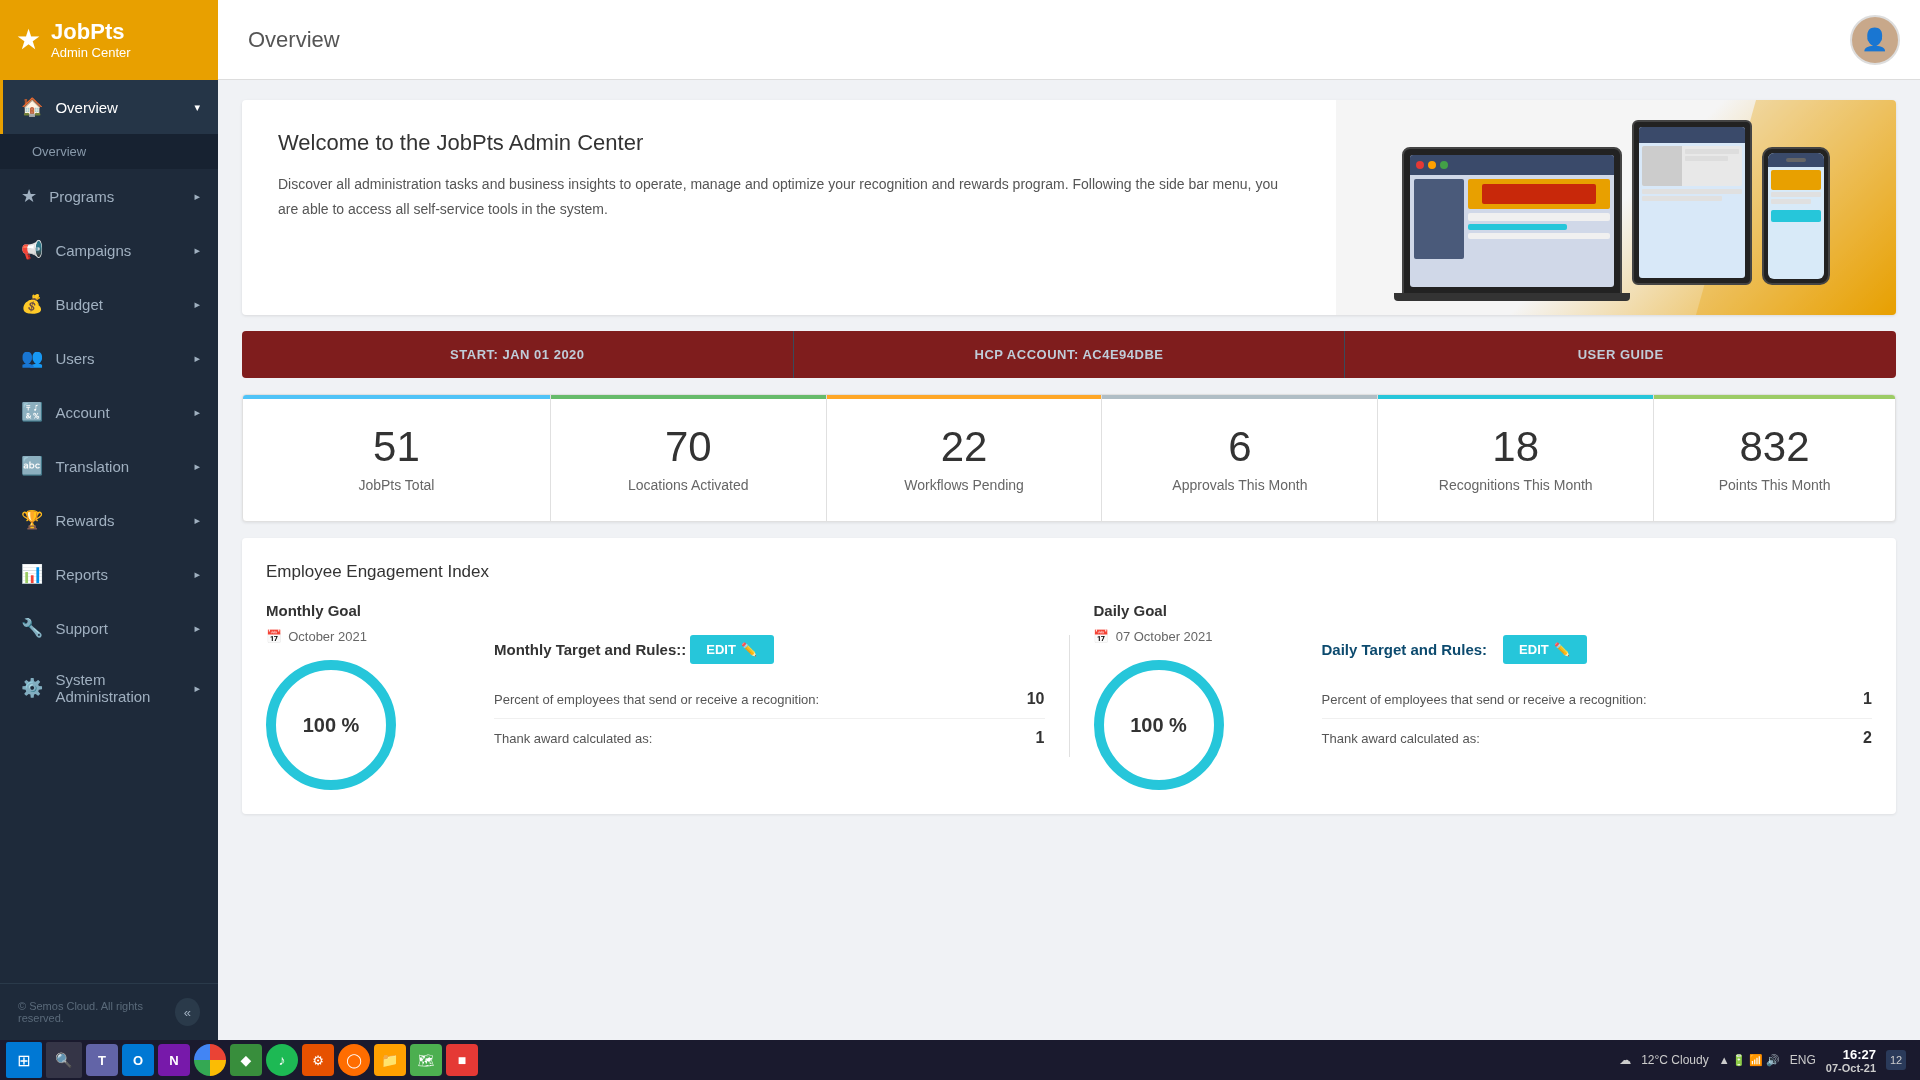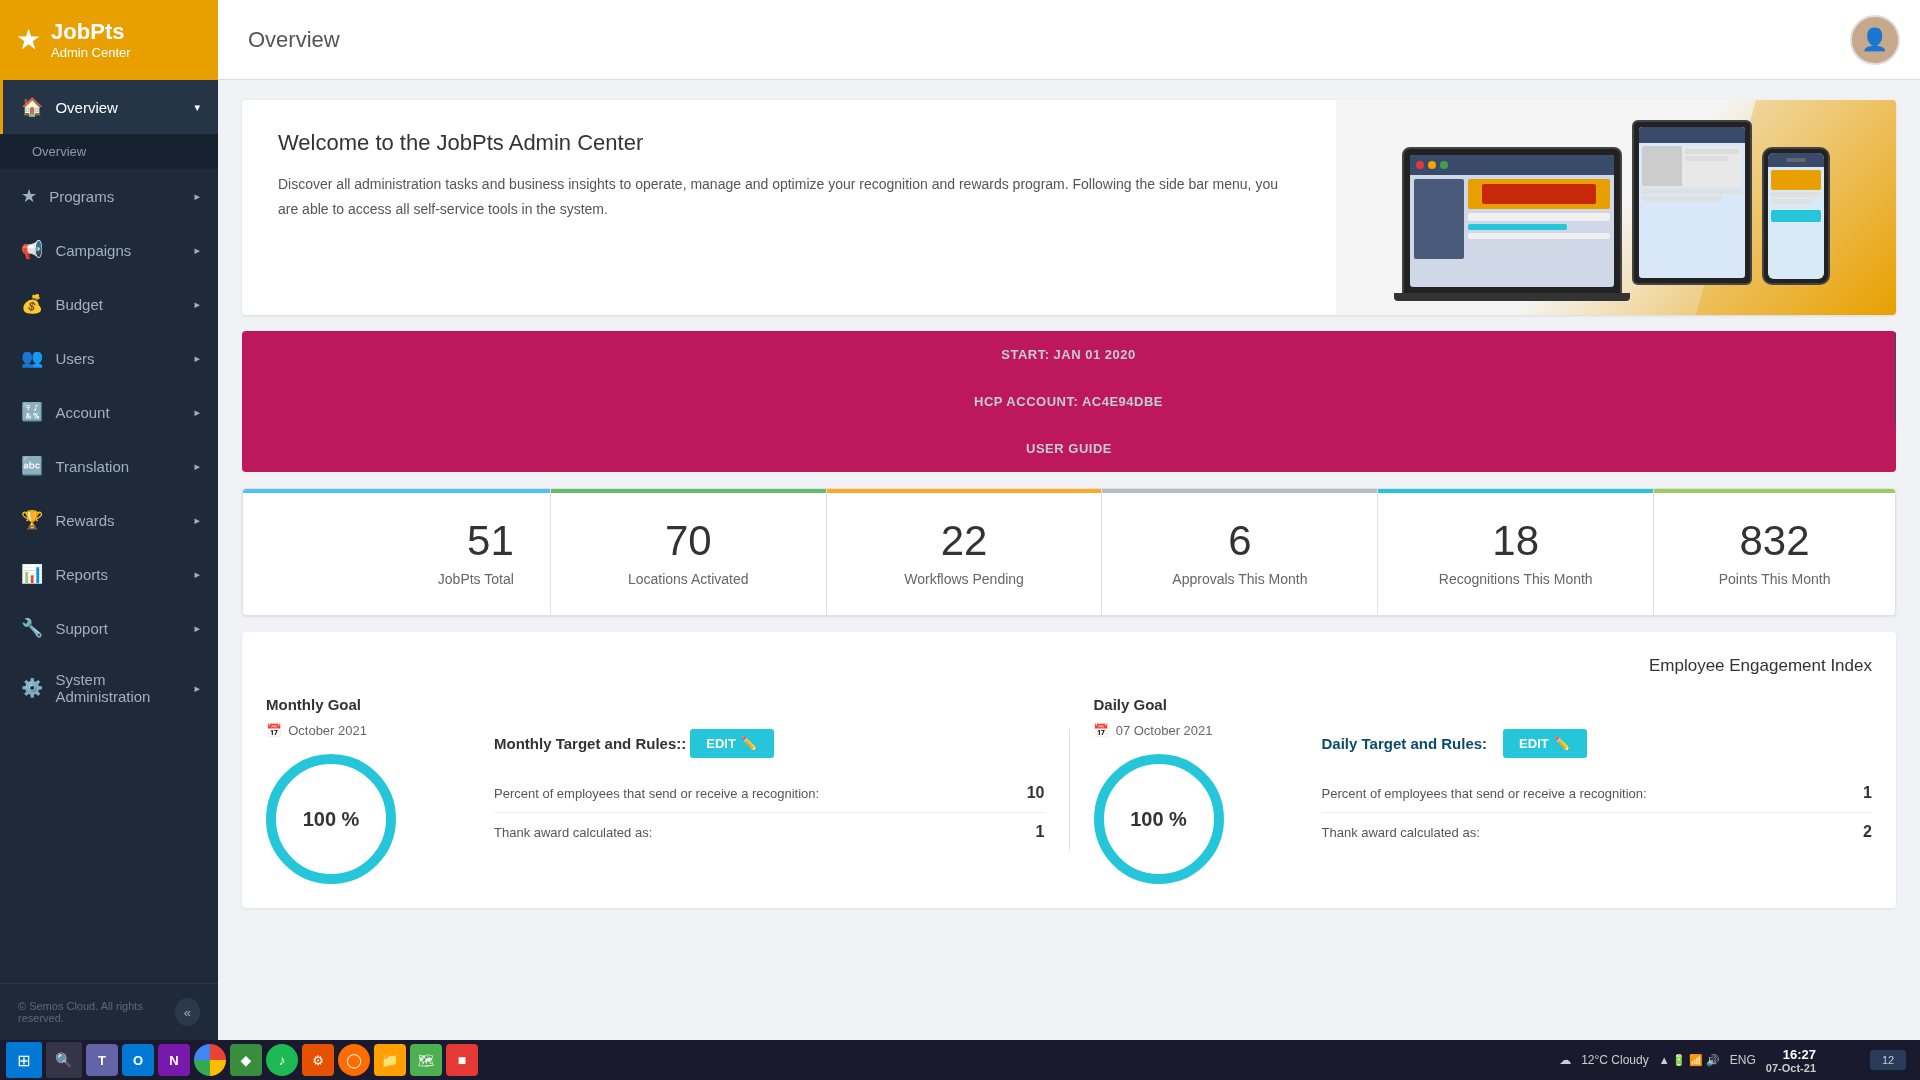--- a/index.html
+++ b/index.html
@@ -162,29 +162,29 @@
                 <div style="background:#26c6da; height:12px; border-radius:2px; margin-top:4px;"></div>
               </div>
             </div>
           </div>
         </div>
 
         <div style="position:absolute; right:0; top:0; bottom:0; width:200px; background:#e8a000; opacity:0.3; clip-path:polygon(30% 0%, 100% 0%, 100% 100%, 0% 100%);"></div>
       </div>
     </div>
 
-    <div style="display:flex; background:#be185d; border-radius:4px; margin-bottom:16px; overflow:hidden;flex-direction:column;">
+    <div style="display:flex; background:#7f1d1d; border-radius:4px; margin-bottom:16px; overflow:hidden;">
       <div style="flex:1; padding:16px 20px; color:#c0ccd8; font-size:13px; font-weight:600; letter-spacing:0.5px; text-align:center; border-right:1px solid #3a4a5a;">START: JAN 01 2020</div>
       <div style="flex:1; padding:16px 20px; color:#c0ccd8; font-size:13px; font-weight:600; letter-spacing:0.5px; text-align:center; border-right:1px solid #3a4a5a;">HCP ACCOUNT: AC4E94DBE</div>
       <div style="flex:1; padding:16px 20px; color:#c0ccd8; font-size:13px; font-weight:600; letter-spacing:0.5px; text-align:center; cursor:pointer;">USER GUIDE</div>
     </div>
 
     <div style="display:flex; margin-bottom:16px; background:#fff; border-radius:4px; overflow:hidden; border:1px solid #e0e0e0; box-shadow:0 1px 3px rgba(0,0,0,0.08);">
 
-      <div style="flex:1; padding:28px 36px; text-align:right; border-right:1px solid #e0e0e0; position:relative; cursor:pointer;">
+      <div style="flex:1; padding:28px 36px; text-align:center; border-right:1px solid #e0e0e0; position:relative; cursor:pointer;">
         <div style="position:absolute; top:0; left:0; right:0; height:4px; background:#4fc3f7;"></div>
         <div style="font-size:42px; font-weight:300; color:#333; margin-bottom:6px;">51</div>
         <div style="font-size:14px; color:#666;">JobPts Total</div>
       </div>
 
       <div style="flex:1; padding:28px 20px; text-align:center; border-right:1px solid #e0e0e0; position:relative; cursor:pointer;">
         <div style="position:absolute; top:0; left:0; right:0; height:4px; background:#66bb6a;"></div>
         <div style="font-size:42px; font-weight:300; color:#333; margin-bottom:6px;">70</div>
         <div style="font-size:14px; color:#666;">Locations Activated</div>
       </div>
@@ -208,21 +208,21 @@
       </div>
 
       <div style="flex:1; padding:28px 3px; text-align:center; position:relative; cursor:pointer;">
         <div style="position:absolute; top:0; left:0; right:0; height:4px; background:#9ccc65;"></div>
         <div style="font-size:42px; font-weight:300; color:#333; margin-bottom:6px;">832</div>
         <div style="font-size:14px; color:#666;">Points This Month</div>
       </div>
     </div>
 
     <div style="background:#fff; border-radius:4px; padding:24px; box-shadow:0 1px 3px rgba(0,0,0,0.08);">
-      <h3 style="font-size:17px; color:#333; margin-bottom:20px; font-weight:500;text-align:right;">Employee Engagement Index</h3>
+      <h3 style="font-size:17px; color:#333; margin-bottom:20px; font-weight:500;">Employee Engagement Index</h3>
 
       <div style="display:flex; gap:24px; align-items:center;">
 
         <div style="min-width:180px;">
           <div style="font-size:15px; font-weight:600; color:#333; margin-bottom:10px;">Monthly Goal</div>
           <div style="display:flex; align-items:center; gap:6px; color:#666; font-size:13px; margin-bottom:16px;">
             <span>📅</span>
             <span>October 2021</span>
           </div>
           <div style="width:130px; height:130px; border-radius:50%; border:10px solid #26c6da; display:flex; align-items:center; justify-content:center; font-size:20px; font-weight:600; color:#333;">
@@ -299,15 +299,15 @@
   <div style="flex:1;"></div>
   <div style="display:flex; align-items:center; gap:10px; color:#ccc; font-size:12px; padding:0 8px;">
     <span>☁</span>
     <span>12°C Cloudy</span>
     <span style="font-size:11px;">▲ 🔋 📶 🔊</span>
     <span>ENG</span>
     <div style="text-align:right;font-weight:bold;">
       <div style="font-size:13px; color:#fff;">16:27</div>
       <div style="font-size:11px; color:#ccc;">07-Oct-21</div>
     </div>
-    <div style="width:36px; height:20px; background:#2a3a5a; border-radius:3px; display:flex; align-items:center; justify-content:center; color:#ccc; font-size:11px; cursor:pointer;margin-left:44px;">12</div>
+    <div style="width:20px; height:20px; background:#2a3a5a; border-radius:3px; display:flex; align-items:center; justify-content:center; color:#ccc; font-size:11px; cursor:pointer;">12</div>
   </div>
 </div>
 
 </body></html>

